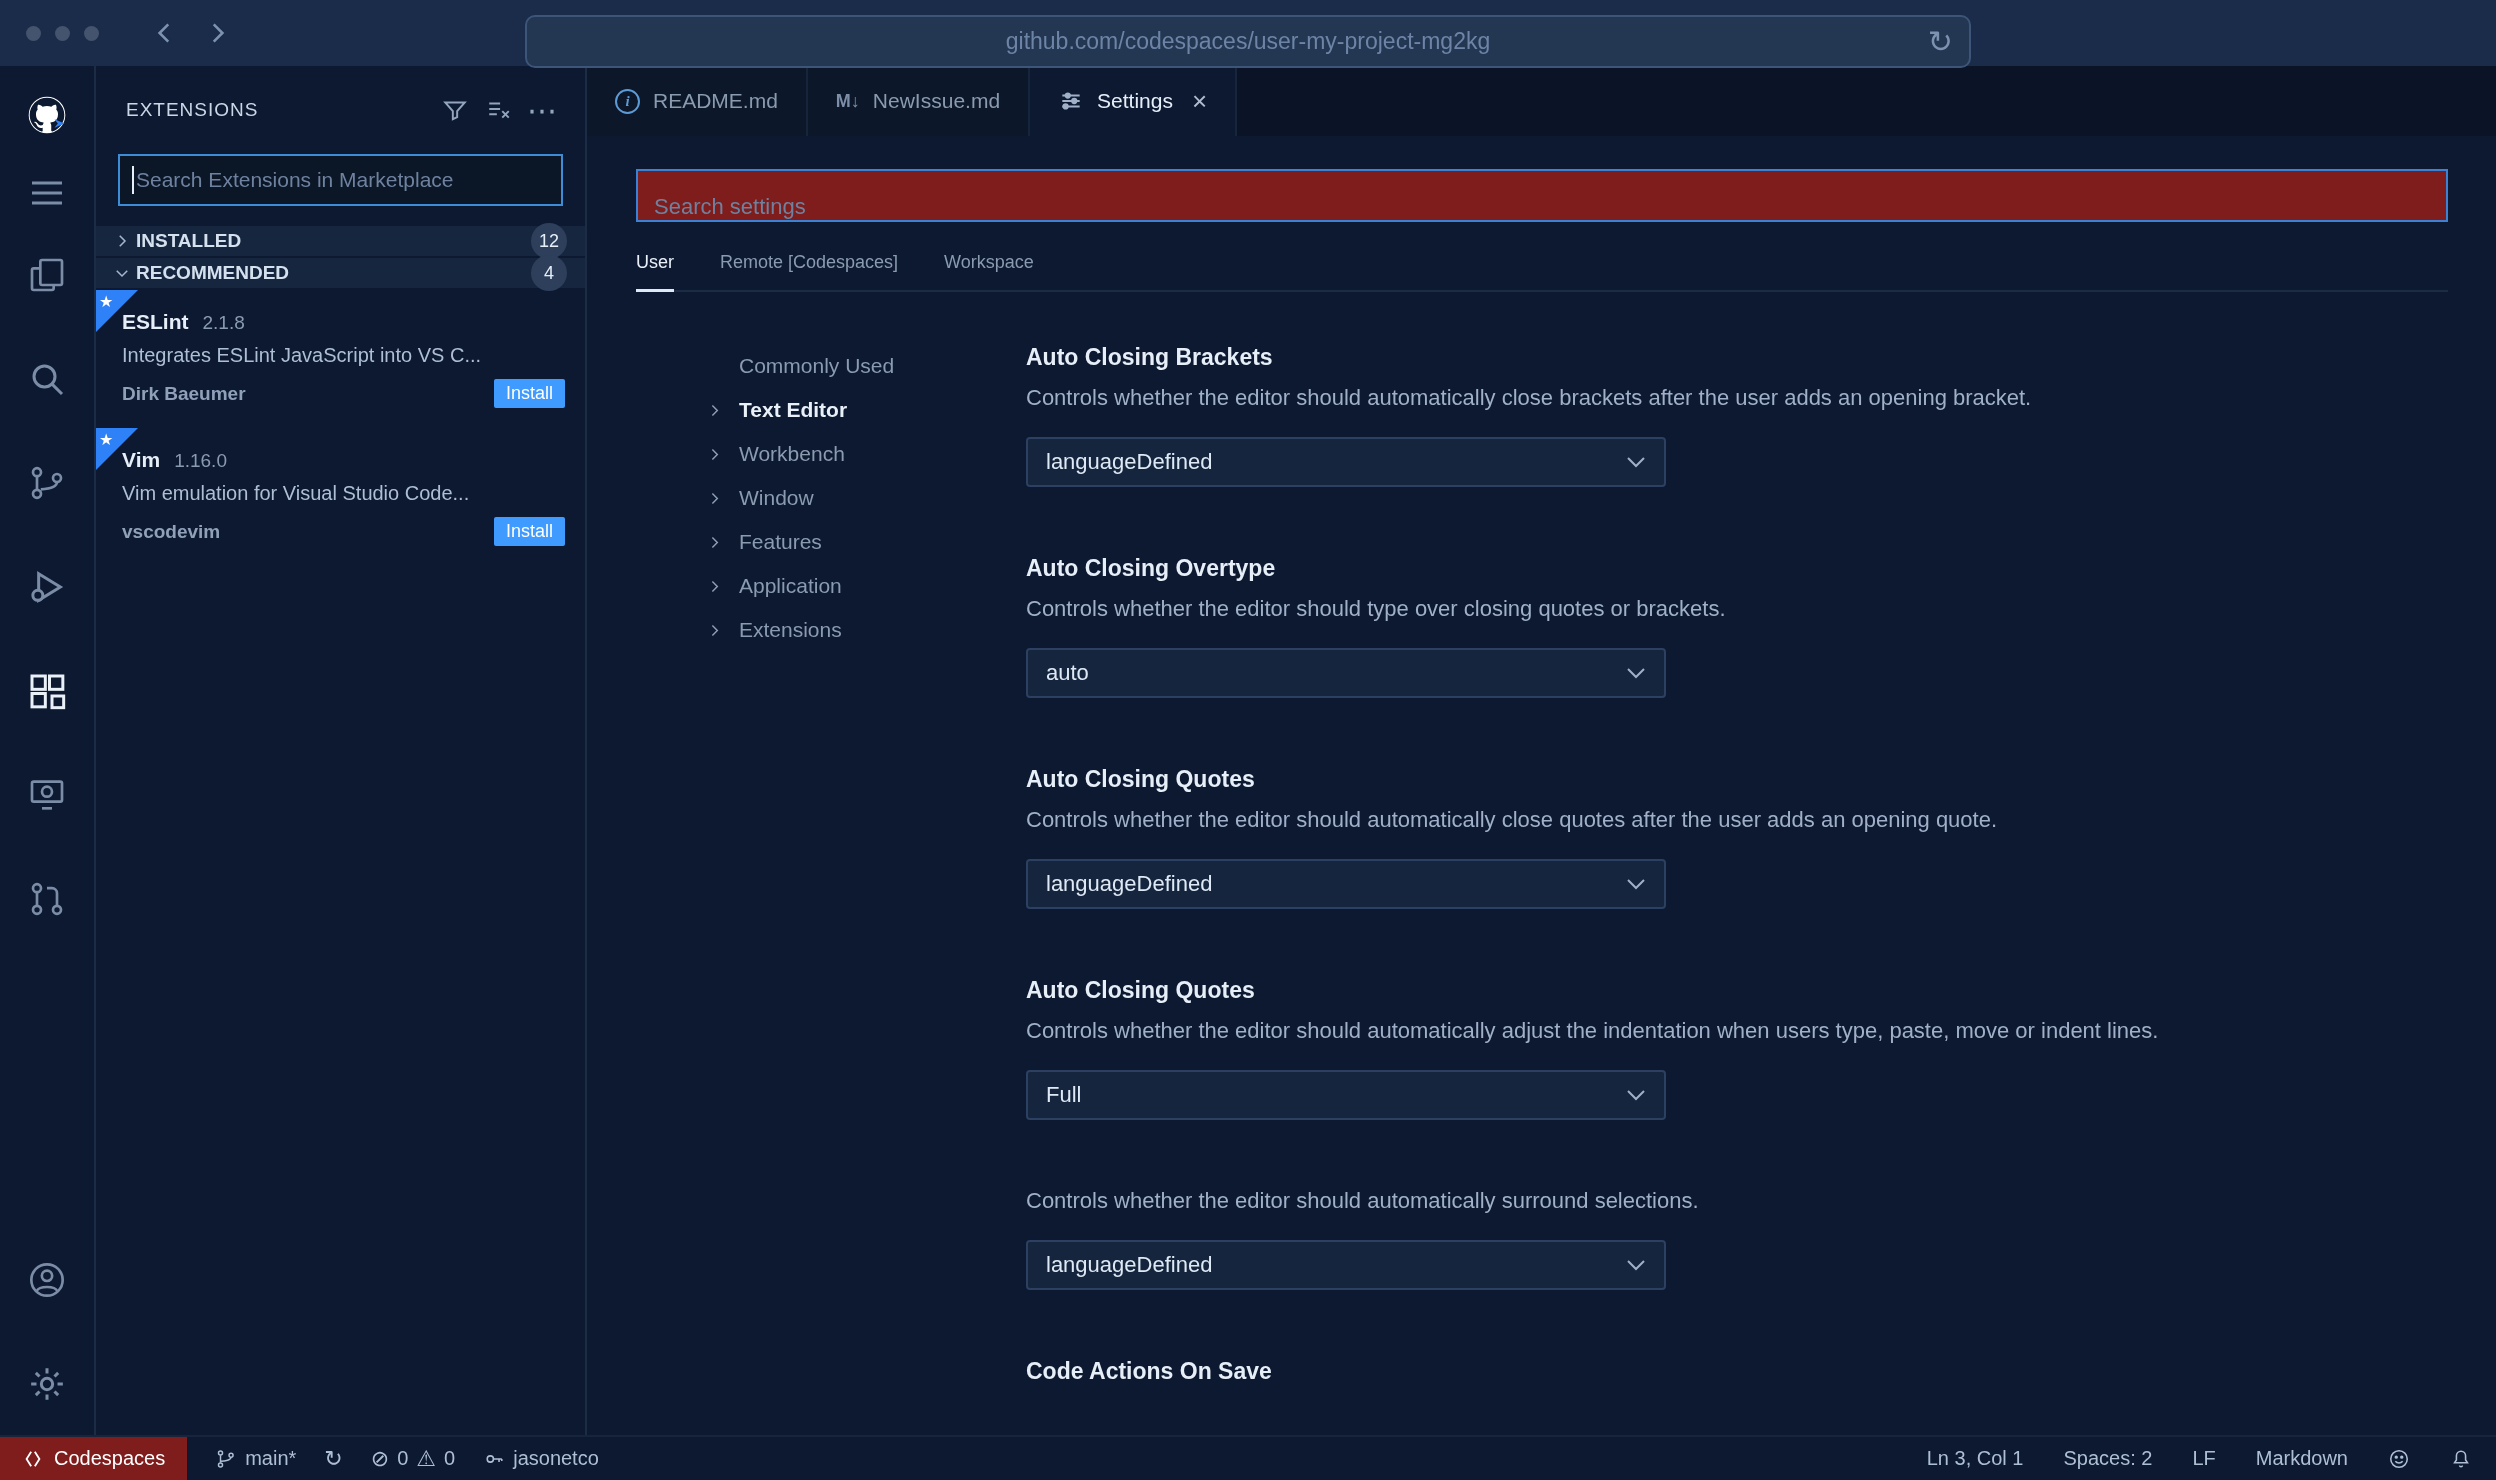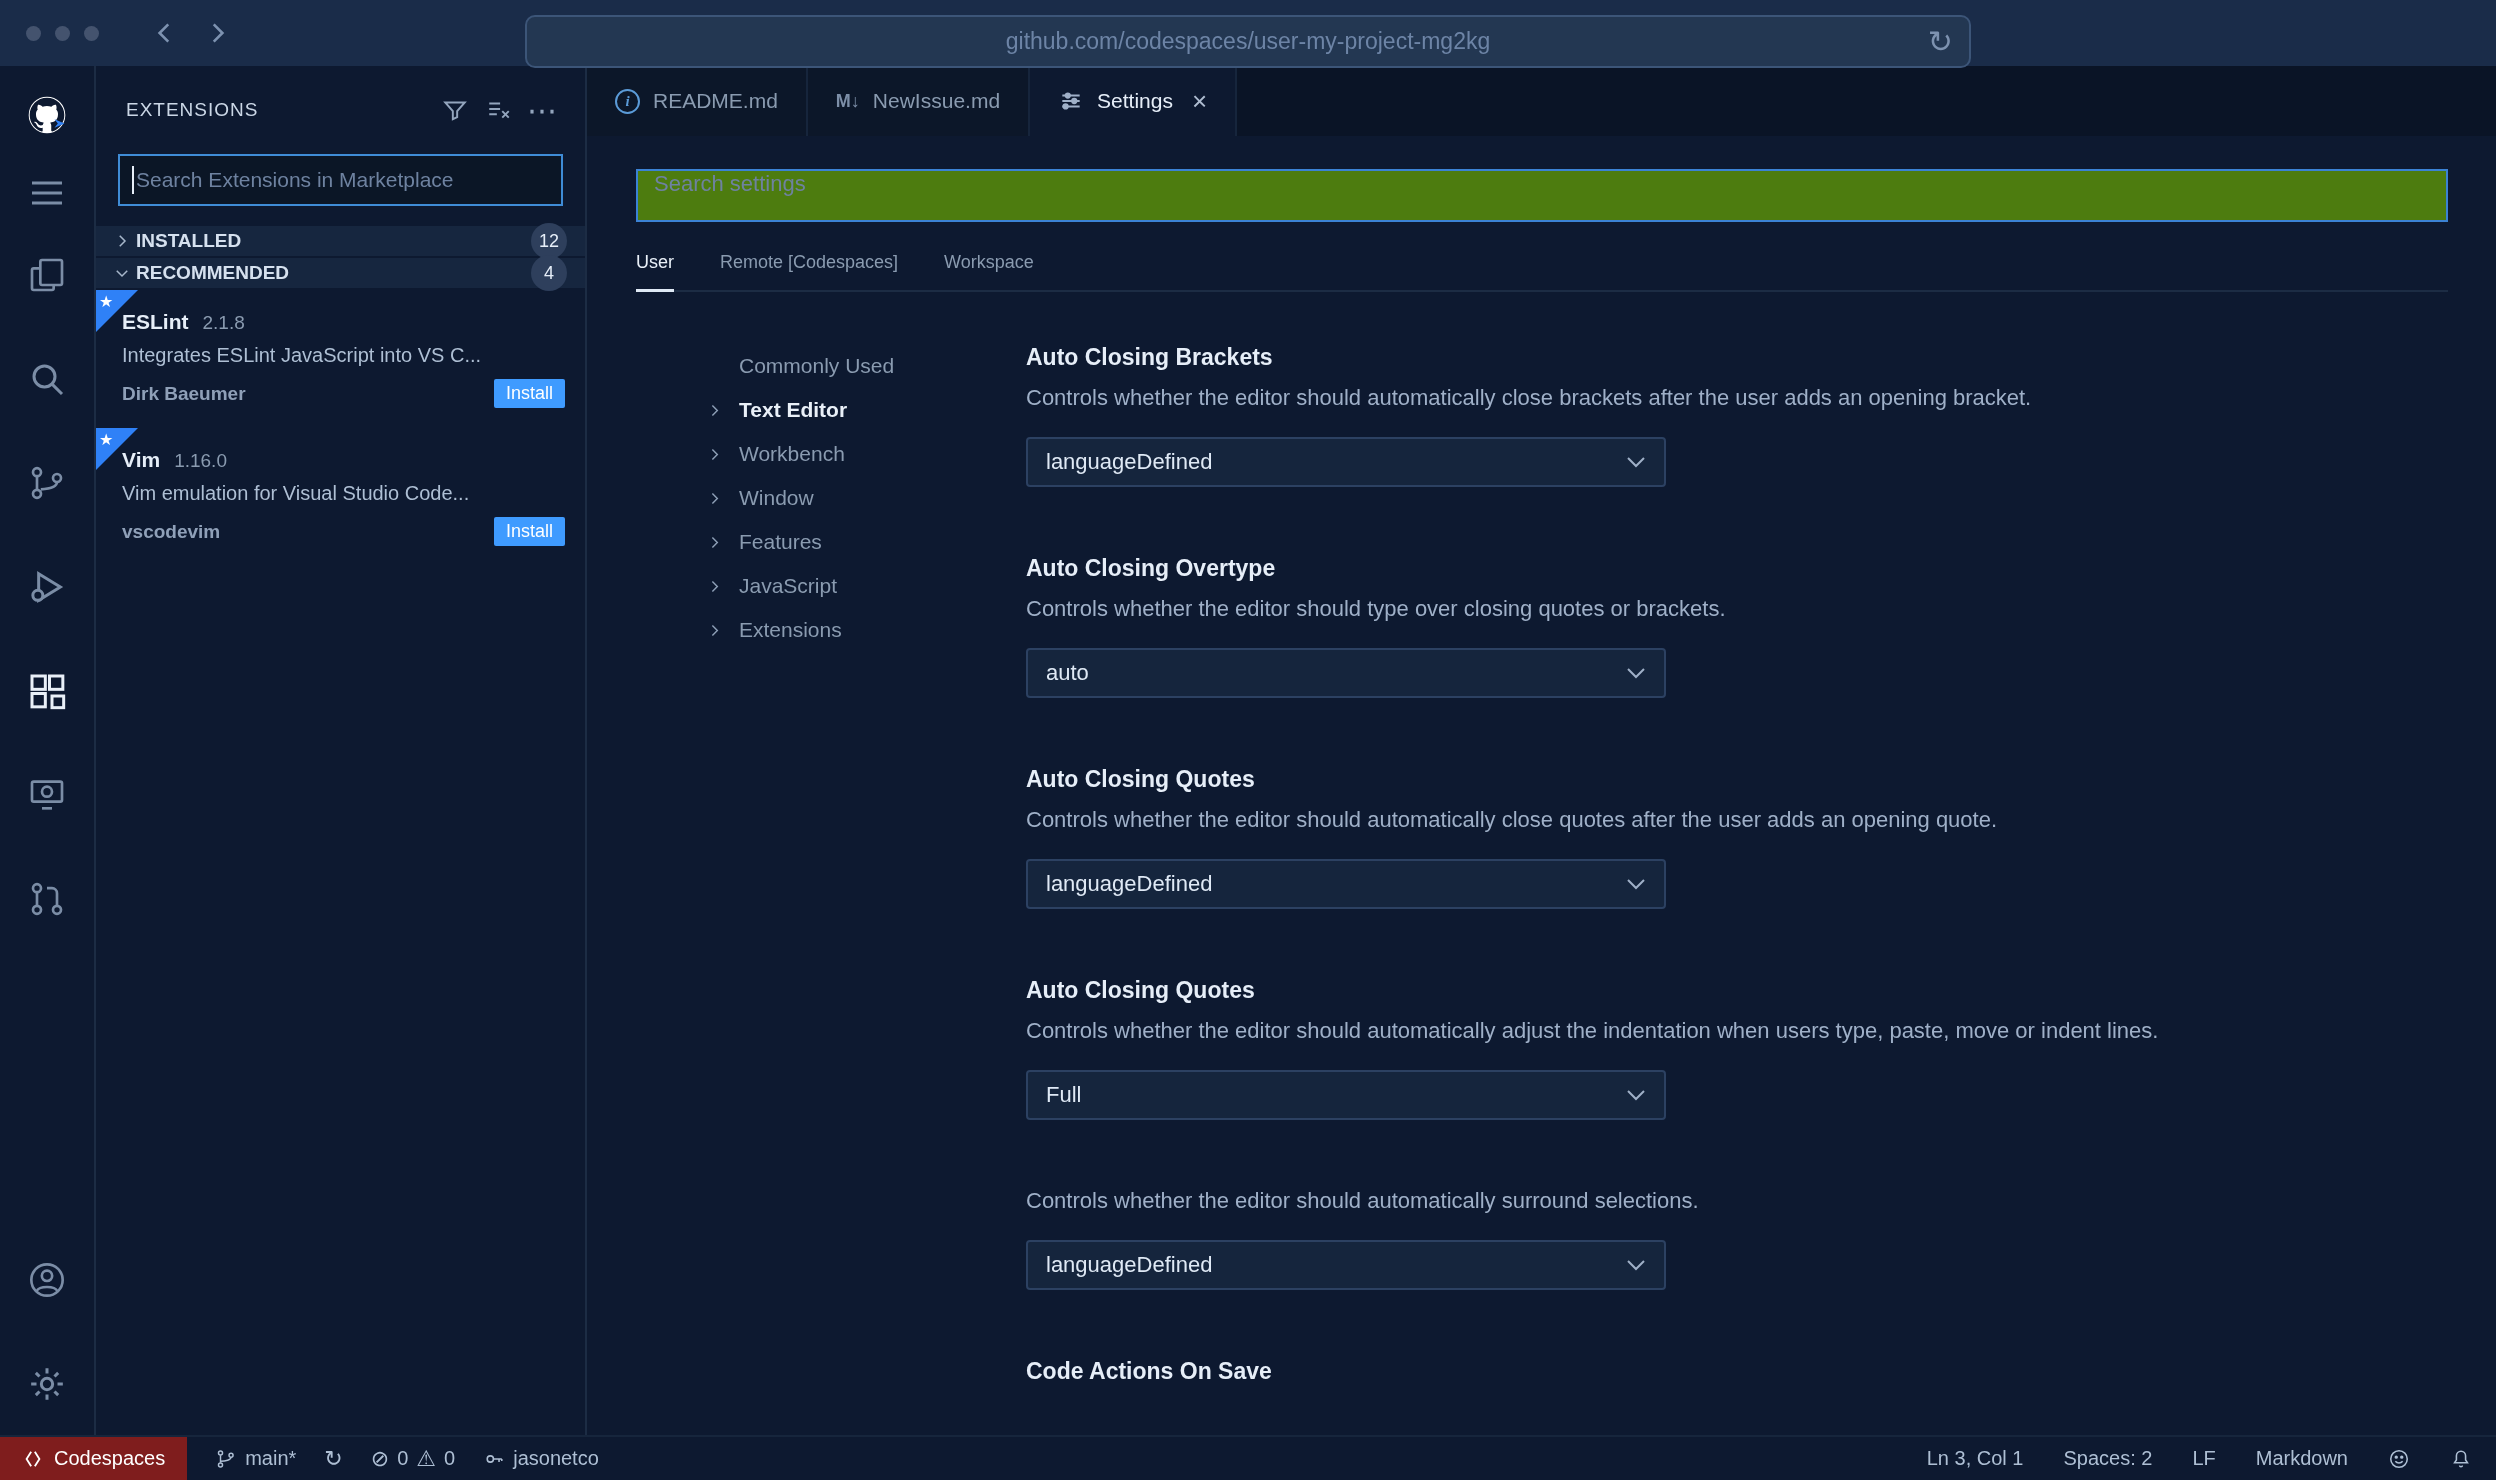--- a/index.html
+++ b/index.html
@@ -109,22 +109,22 @@
     color:#5b9bd8; font-size:15px; display:flex; align-items:center; justify-content:center;
     font-family:"Liberation Serif", serif; font-style:italic; font-weight:bold;
   }
   .md-icon { font-size:18px; font-weight:bold; color:#7d8fa8; }
   .tab-settings-icon { color:#9fb0c8; display:flex; }
   .tab-settings-icon svg { width:26px; height:26px; }
 
   
   .settings-view { flex:1; min-height:0; padding:33px 48px 0 49px; display:flex; flex-direction:column; overflow:hidden; }
   .settings-search {
-    height:53px; border:2px solid #3b82d4; background:#4d7c0f;
-    display:flex; align-items:flex-start; padding:0 16px; flex-shrink:0;
+    height:53px; border:2px solid #3b82d4; background:#7f1d1d;
+    display:flex; align-items:flex-end; padding:0 16px; flex-shrink:0;
   }
   .settings-search input { font-size:22px; }
   .scopes { display:flex; margin-top:30px; border-bottom:2px solid #1c2c44; flex-shrink:0; }
   .scope { font-size:18px; color:#8a9bb0; padding-bottom:16px; margin-right:46px; }
   .scope.active { color:#e9f0f8; border-bottom:3px solid #dfe9f5; margin-bottom:-2px; }
 
   .settings-body { flex:1; min-height:0; display:flex; margin-top:52px; overflow:hidden; }
   .toc { width:390px; flex-shrink:0; padding-left:70px; }
   .toc-item { height:44px; display:flex; align-items:center; font-size:21px; color:#8a9bb0; }
   .toc-item .chev { width:24px; margin-right:9px; display:flex; color:#8fa1b8; }
@@ -406,21 +406,21 @@
                   </svg>
                 </span>
               <span>Features</span>
             </div>
             <div class="toc-item">
               <span class="chev">
                   <svg viewBox="0 0 24 24" fill="none" stroke="currentColor" stroke-width="2">
                     <path d="M9 5l7 7-7 7"></path>
                   </svg>
                 </span>
-              <span>JavaScript</span>
+              <span>Application</span>
             </div>
             <div class="toc-item">
               <span class="chev">
                   <svg viewBox="0 0 24 24" fill="none" stroke="currentColor" stroke-width="2">
                     <path d="M9 5l7 7-7 7"></path>
                   </svg>
                 </span>
               <span>Extensions</span>
             </div>
           </div>

